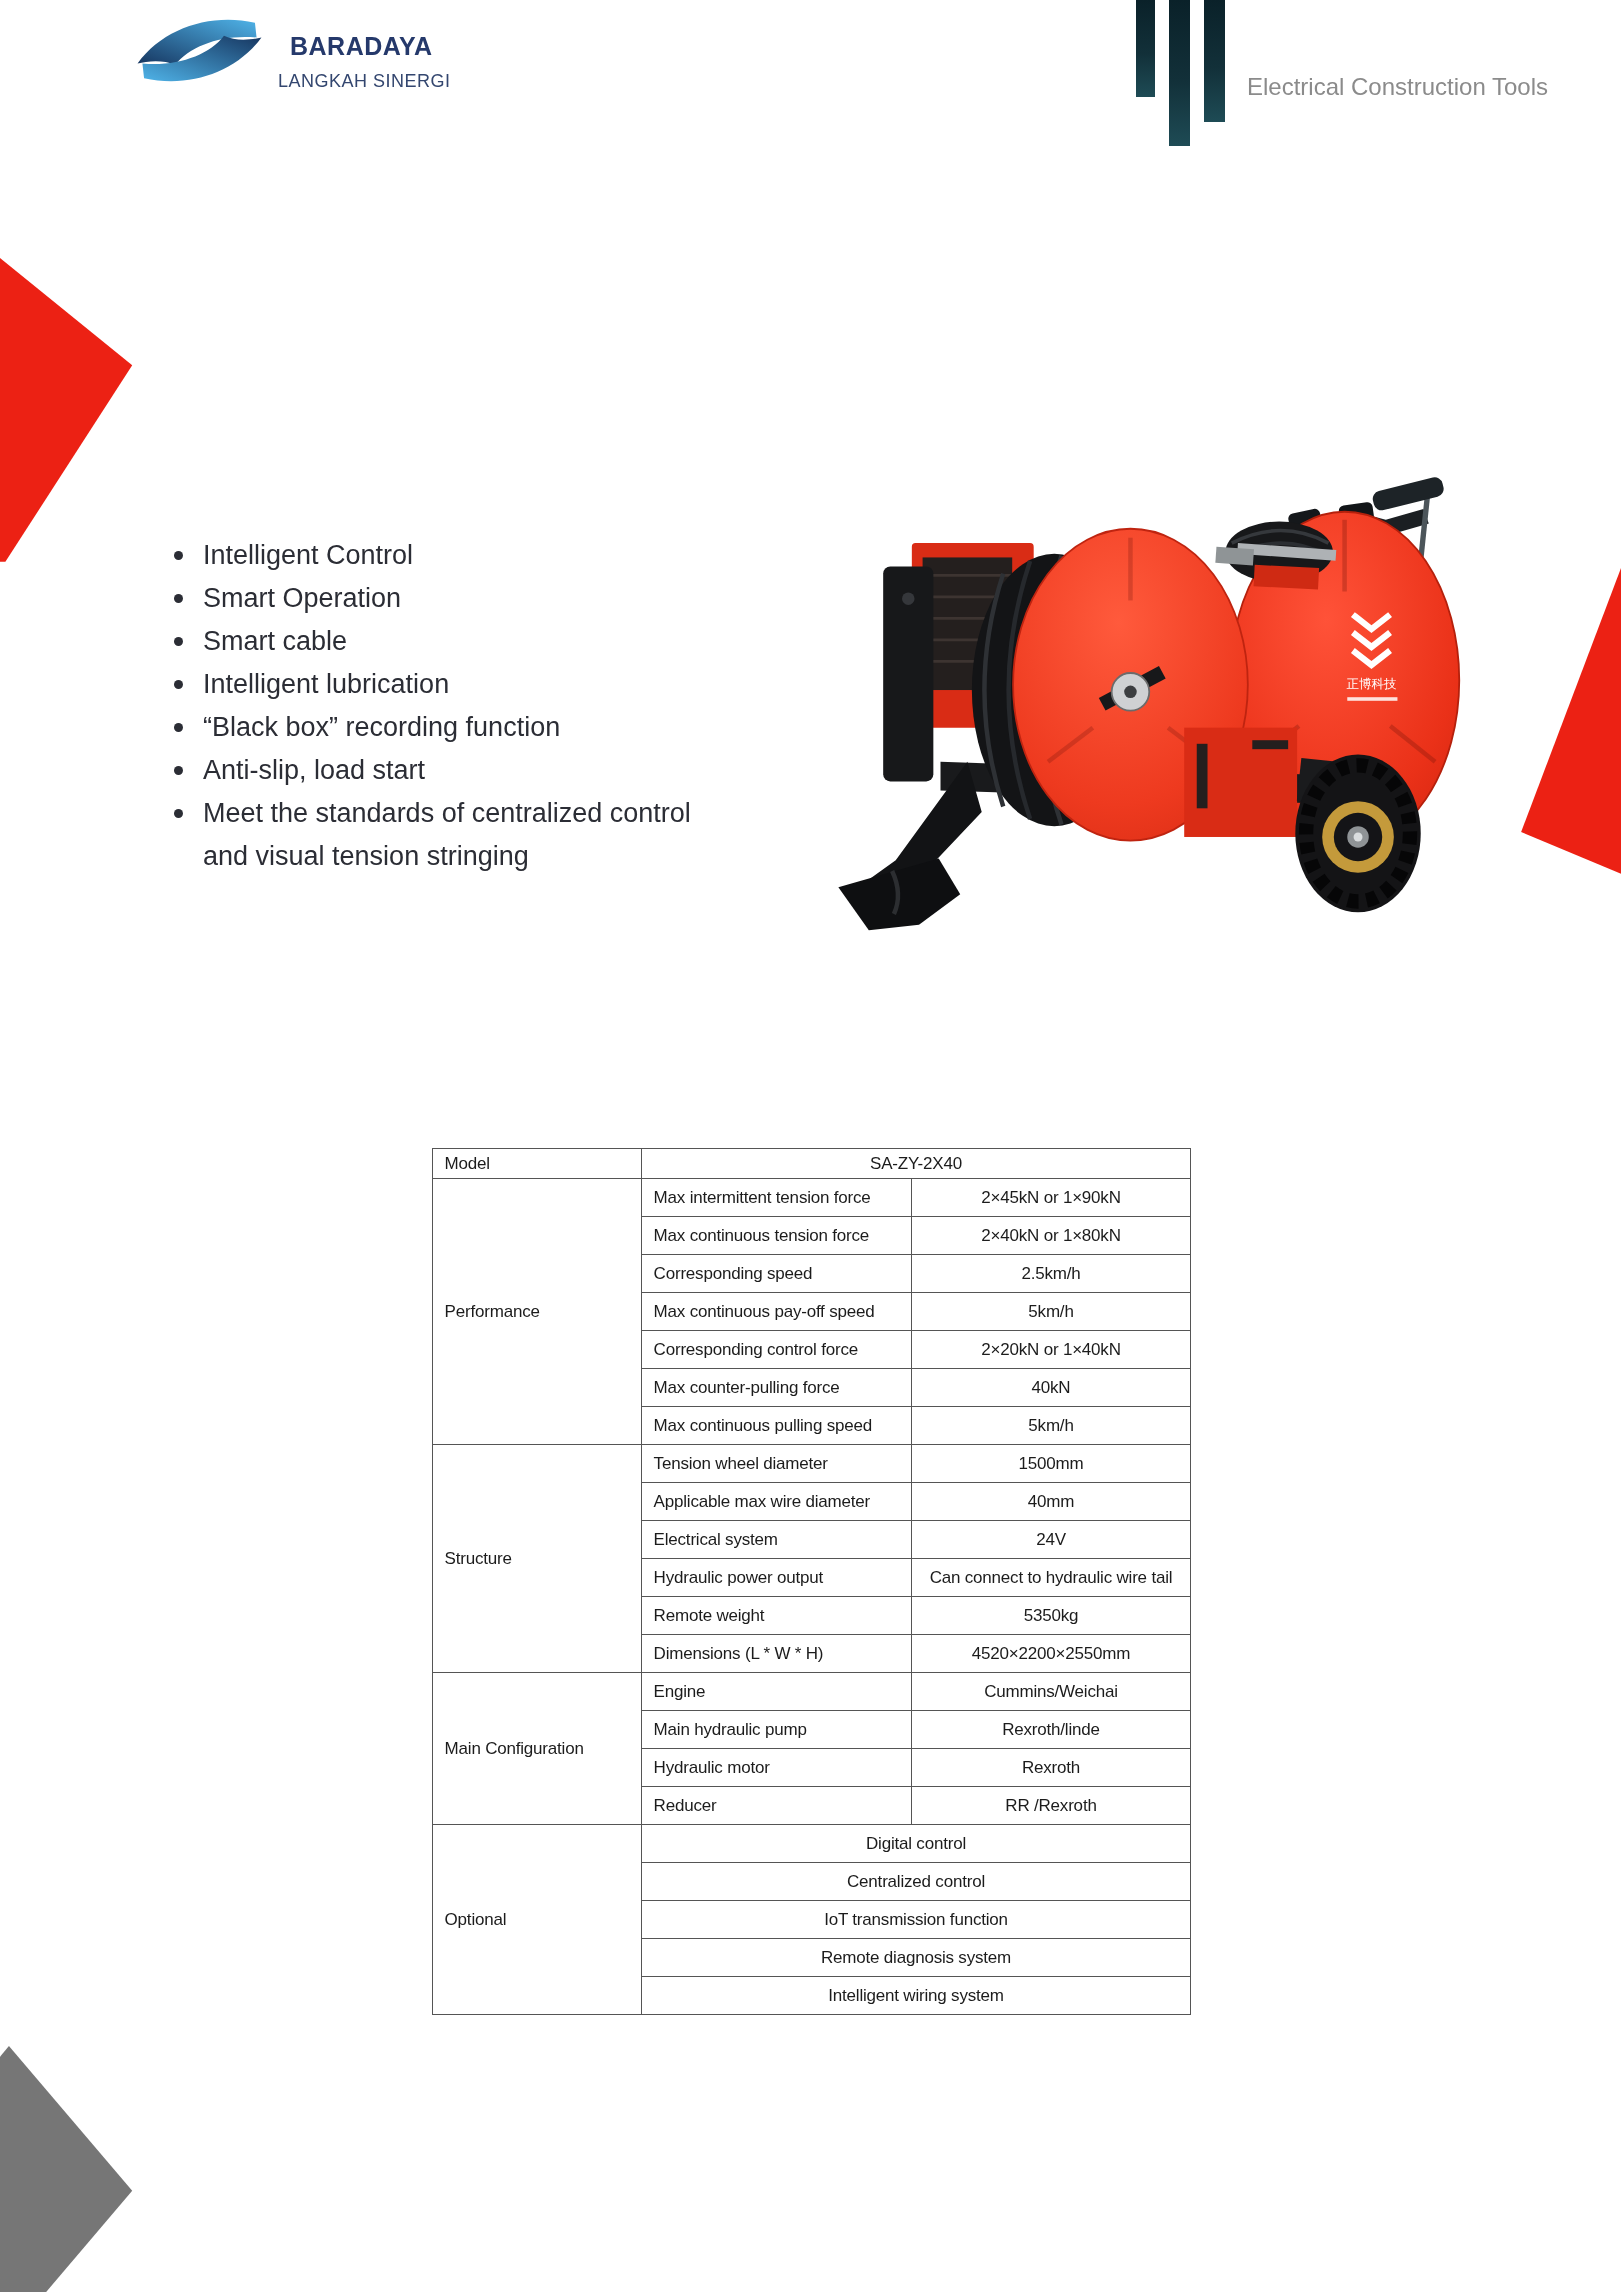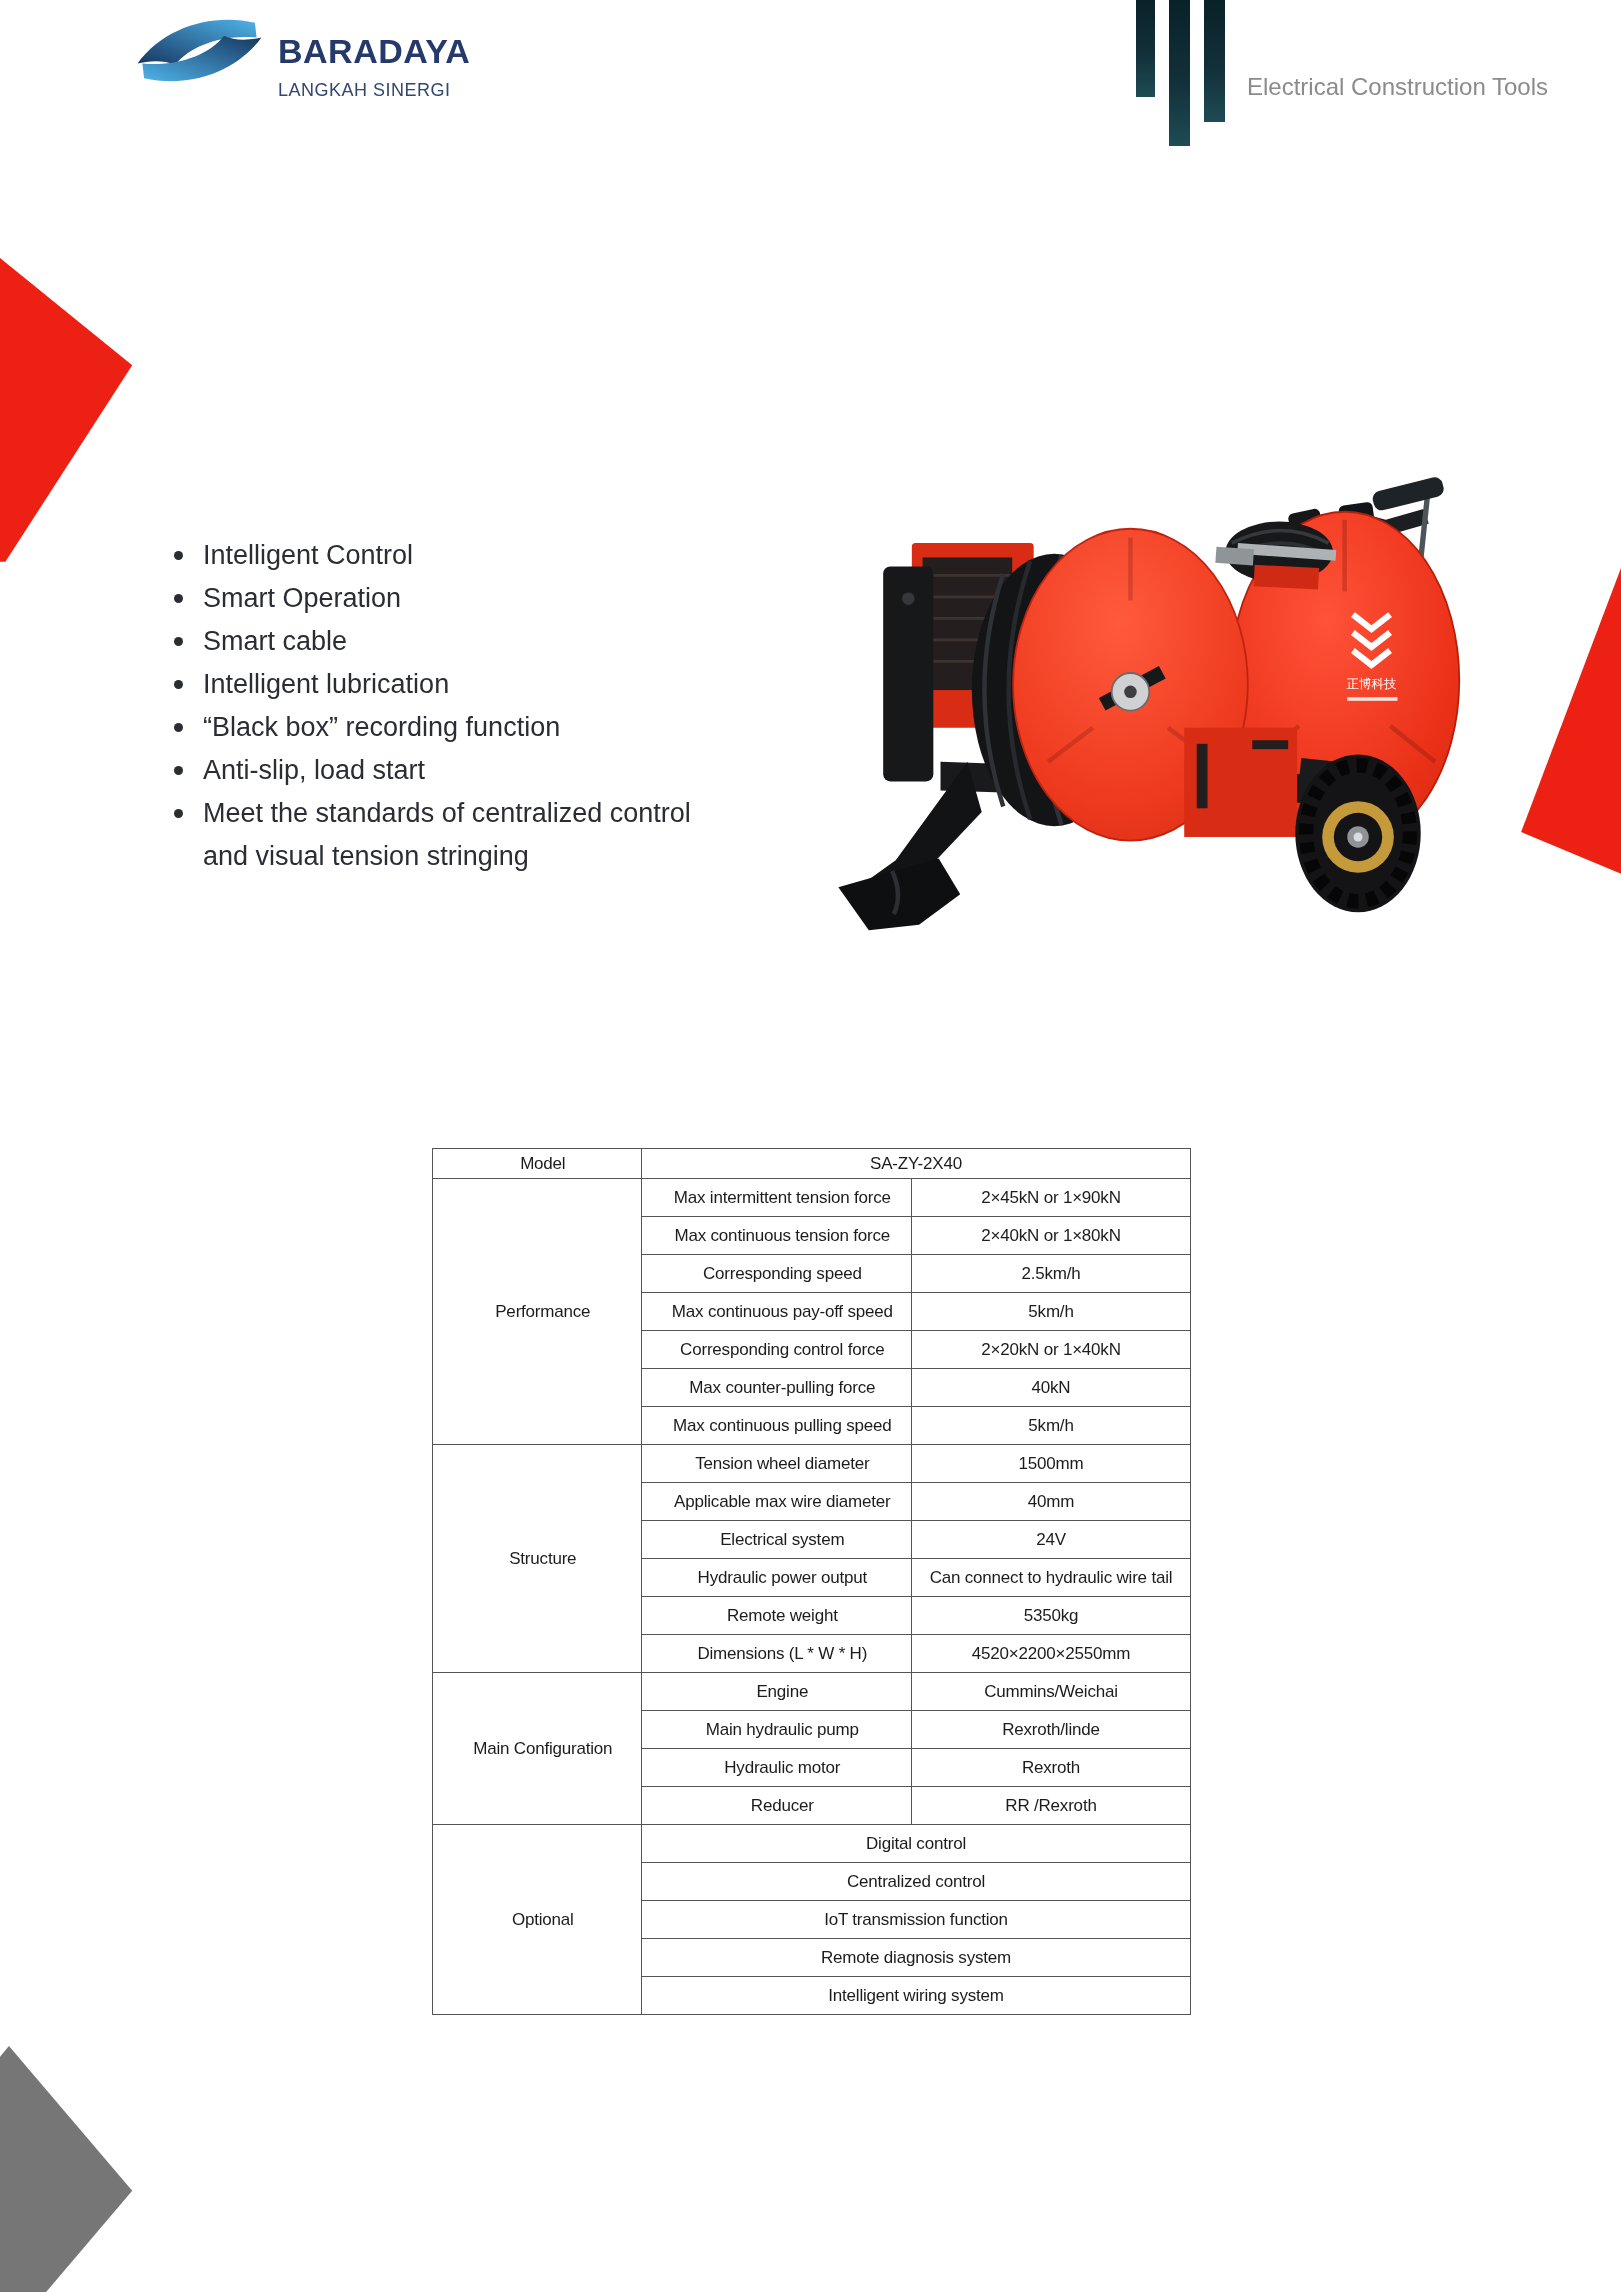--- a/index.html
+++ b/index.html
@@ -2,21 +2,21 @@
 <html style="font-size:14.3px"><head>
 <meta charset="utf-8">
 <style>
   html,body{margin:0;padding:0;background:#ffffff;}
   #page{position:relative;width:1621px;height:2293px;background:#ffffff;overflow:hidden;
         font-family:"Liberation Sans",sans-serif;color:#1d1d1d;}
 
   
   .logo-swoosh{position:absolute;left:128px;top:12.5px;}
   .brand-text{position:absolute;left:278px;top:34px;line-height:1;}
-  .brand-name{font-size:34px;font-weight:bold;color:#25396b;letter-spacing:0.5px;}
+  .brand-name{font-size:25px;font-weight:bold;color:#25396b;letter-spacing:0.5px;margin-left:12px;}
   .brand-tagline{font-size:18px;color:#33466f;letter-spacing:0.5px;margin-top:13px;}
   .bars{position:absolute;top:0;}
   .bar{position:absolute;top:0;background:linear-gradient(180deg,#0a2129 0%,#123039 55%,#1e4b55 100%);}
   .bar1{left:1136px;width:19px;height:97px;}
   .bar2{left:1169px;width:20.6px;height:146px;}
   .bar3{left:1204px;width:20.6px;height:122px;}
   .header-category{position:absolute;left:1247px;top:45px;font-size:24px;color:#8b8b8b;margin-top:28px;}
 
   
   .decor{position:absolute;}
@@ -30,21 +30,21 @@
   .features li{position:relative;padding-left:38px;font-size:27px;line-height:43px;color:#2b2d35;}
   .features li::before{content:"";position:absolute;left:9px;top:17px;width:9px;height:9px;
                        border-radius:50%;background:#2b2d35;}
 
   
   .machine{position:absolute;left:833px;top:466px;}
 
   
   .spec-table{position:absolute;left:432px;top:1148px;border-collapse:collapse;table-layout:fixed;
               font-size:17px;color:#1c1c1c;letter-spacing:-0.2px;}
-  .spec-table td{border:0.9px solid #555;padding:0;white-space:nowrap;overflow:hidden;text-align:center;}
+  .spec-table td{border:0.9px solid #555;padding:0;white-space:nowrap;overflow:hidden;}
   .spec-table{border:1.8px solid #3d3d3d;}
   .spec-table tr{height:38px;}
   .spec-table tr.model-row{height:30px;}
   .c-group{padding-left:11.6px !important;vertical-align:middle;}
   .c-label{padding-left:11.6px !important;vertical-align:middle;}
   .c-value{text-align:center;vertical-align:middle;}
 </style>
 </head>
 <body>
 

